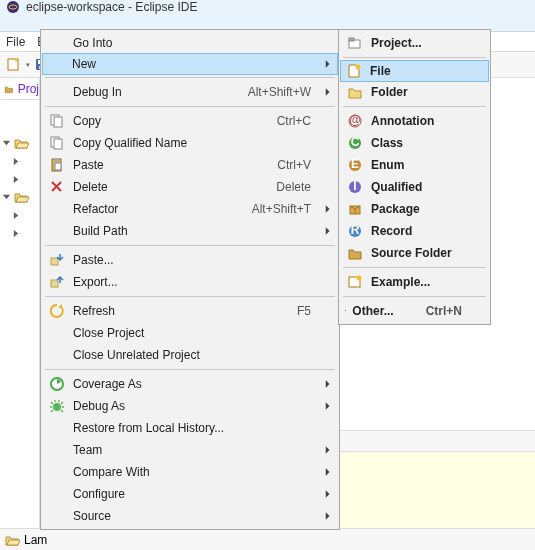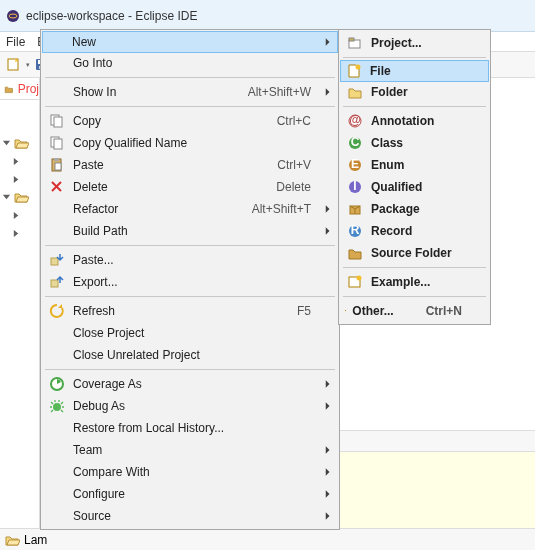--- a/index.html
+++ b/index.html
@@ -1,25 +1,25 @@
 <!DOCTYPE html>
 <html><head>
 <meta charset="utf-8">
 <style>
   * { box-sizing: border-box; margin: 0; padding: 0; font-family: "Segoe UI", Tahoma, sans-serif; font-size: 12px; }
   body { width: 535px; height: 550px; background: #fff; overflow: hidden; position: relative; }
-  .titlebar { height: 32px; background: #e9f3fb; border-bottom: 1px solid #c7d9e8; display: flex; align-items: center; padding-left: 6px; }
+  .titlebar { height: 32px; background: #e9f3fb; border-bottom: 1px solid #c7d9e8; display: flex; padding-left: 6px; }
   .titlebar .icon { width: 14px; height: 14px; margin-right: 6px; display: inline-flex; }
   .titlebar .txt { color: #333; }
   .menubar { height: 20px; border-bottom: 1px solid #ddd; display: flex; align-items: center; padding-left: 6px; gap: 12px; color: #333; }
   .toolbar { height: 26px; border-bottom: 1px solid #ddd; display: flex; align-items: center; padding-left: 6px; gap: 4px; background: #f7f7f7; }
   .ticon { width: 16px; height: 16px; display: inline-flex; }
   .split { display:flex; height: calc(550px - 24px - 20px - 26px); }
   .sidebar { width: 40px; border-right: 1px solid #ddd; display:flex; flex-direction:column;}
-  .projtab { height:22px; border-bottom:1px solid #ddd; display:flex; align-items:center; padding-left:4px; gap:4px; color:#ef4444;}
+  .projtab { height:22px; border-bottom:1px solid #ddd; display:flex; align-items:center; padding-left:4px; gap:4px; color:#6d28d9;}
   .tree { padding: 4px 2px; }
   .treerow { display:flex; align-items:center; height:18px; gap:2px;}
   .caret { width:9px; height:9px; display:inline-flex; color:#666;}
   .ficon { width:16px; height:16px; display:inline-flex;}
   .main { flex:1; position:relative; background:#fff;}
   .bottomtabs { position:absolute; left:0; right:0; bottom: 106px; height:22px; border-top:1px solid #ddd; border-bottom:1px solid #ddd; background:#f7f7f7; display:flex; align-items:center;}
   .tab { padding:0 8px; height:100%; display:flex; align-items:center; gap:4px; border-right:1px solid #ddd; color:#333;}
   .tab .x { margin-left:4px; color:#777;}
   .yellowpane { position:absolute; left:0; right:0; bottom:0; height:106px; background:#feffe5; border-top:0;}
   .footer { position:absolute; left:0; right:0; bottom:0; height:22px; background:#f7f7f7; border-top:1px solid #ddd; display:flex; align-items:center; padding-left:4px; gap:4px;}
@@ -259,37 +259,37 @@
 <div class="footer">
   <span class="ticon">
       <svg viewBox="0 0 16 16">
         <use href="#i-openfolder"></use>
       </svg>
     </span>
   <span>Lam</span>
 </div>
 
 <div id="menu1" class="ctxmenu">
+    <div class="row">
+      <span class="mi"></span>
+      <span class="lbl">Go Into</span>
+    </div>
     <div class="row hl">
       <span class="mi"></span>
       <span class="lbl">New</span>
       <span class="sub">
         <svg viewBox="0 0 8 12">
           <path d="M1 1 l5 5 l-5 5 z" fill="#404040"></path>
         </svg>
       </span>
     </div>
-    <div class="row">
-      <span class="mi"></span>
-      <span class="lbl">Go Into</span>
-    </div>
-    <div class="sep"></div>
-    <div class="row">
-      <span class="mi"></span>
-      <span class="lbl">Show In</span>
+    <div class="sep"></div>
+    <div class="row">
+      <span class="mi"></span>
+      <span class="lbl">Debug In</span>
       <span class="sc">Alt+Shift+W</span>
       <span class="sub">
         <svg viewBox="0 0 8 12">
           <path d="M1 1 l5 5 l-5 5 z" fill="#404040"></path>
         </svg>
       </span>
     </div>
     <div class="sep"></div>
     <div class="row">
       <span class="mi">

